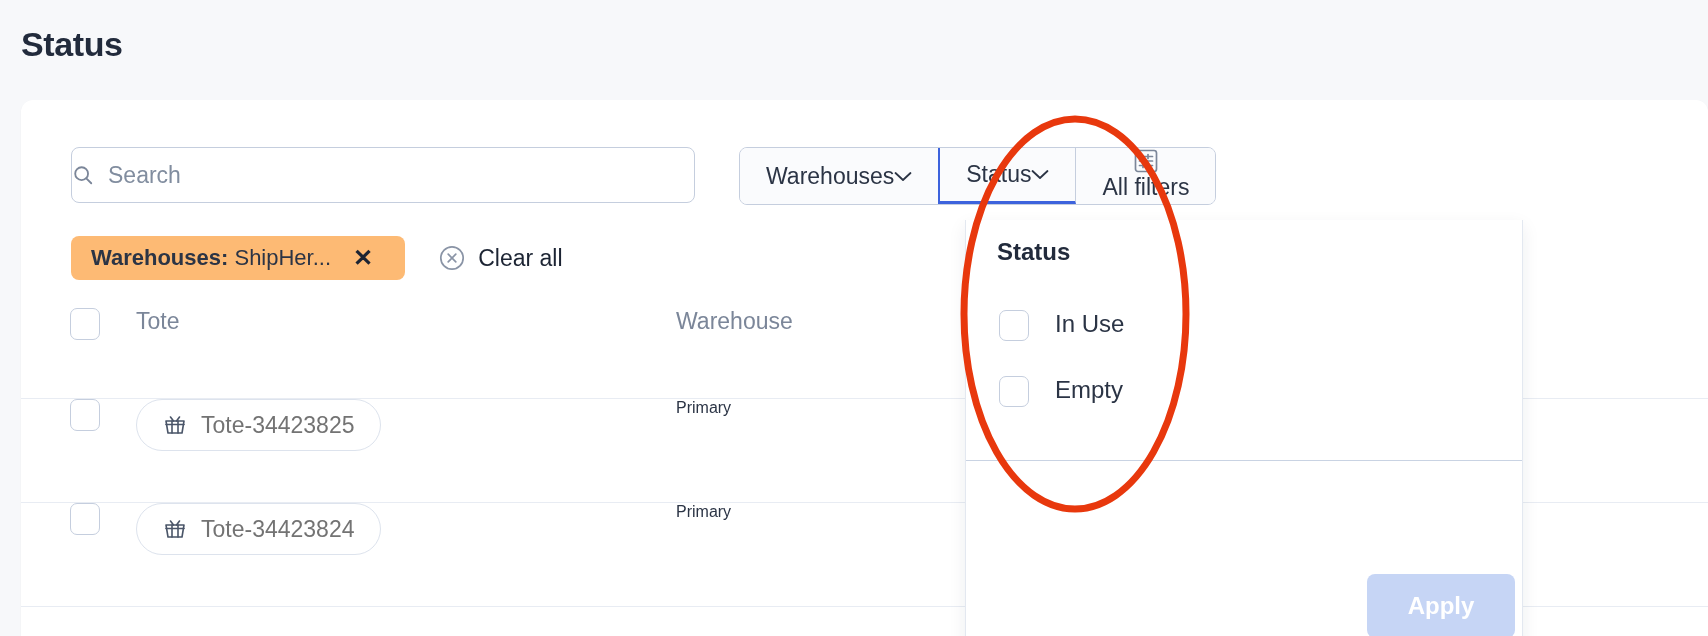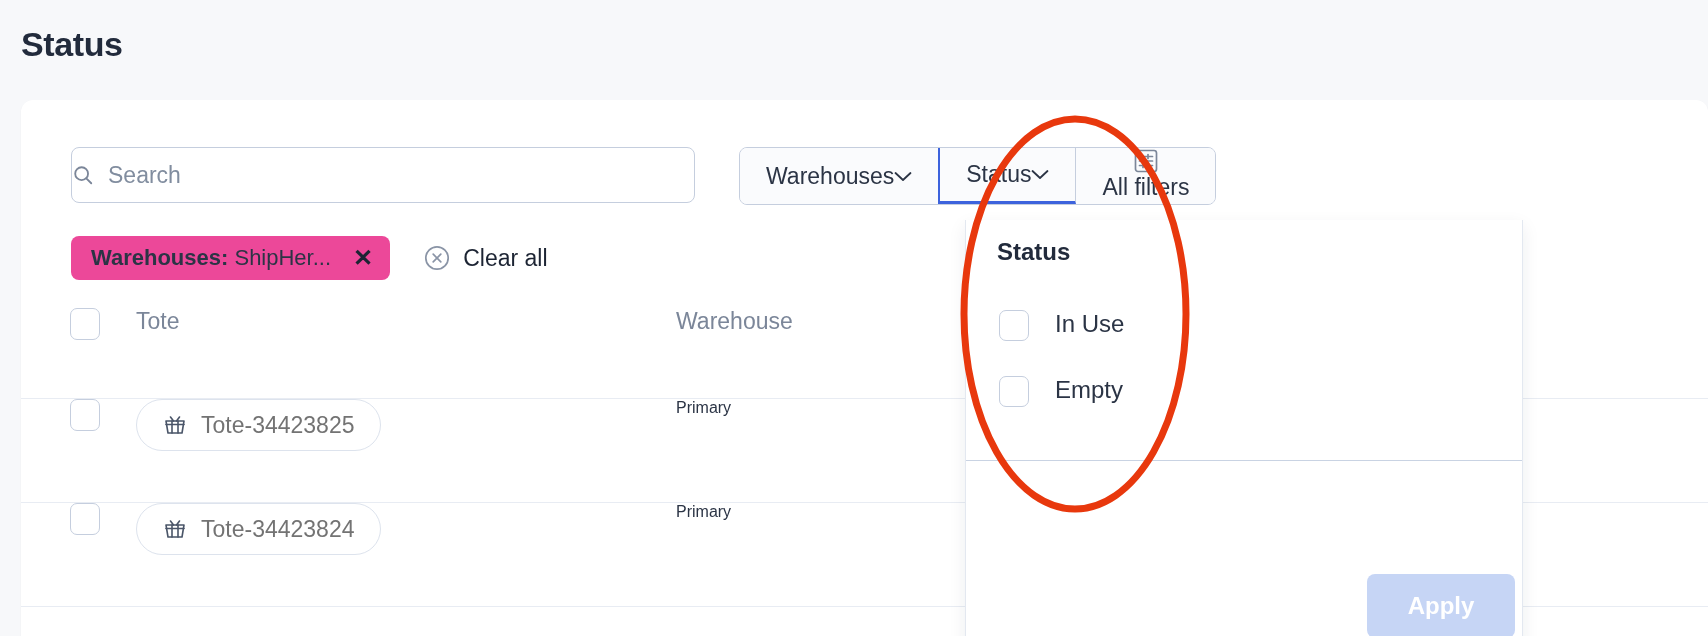--- a/index.html
+++ b/index.html
@@ -134,23 +134,23 @@
     left: 50px;
     top: 136px;
     display: flex;
     align-items: center;
     height: 44px;
   }
   #warehouse-chip {
     display: flex;
     align-items: center;
     height: 44px;
-    background: #ec4899;
+    background: #fdba74;
     border-radius: 8px;
-    padding: 0 17px 0 20px;
+    padding: 0 32px 0 20px;
     font-size: 22px;
     color: #2b3445;
     gap: 22px;
     cursor: pointer;
   }
   #warehouse-chip .chip-text { white-space: nowrap; }
   #warehouse-chip .chip-key { font-weight: bold; }
   #chip-remove {
     font-size: 24px;
     line-height: 1;

